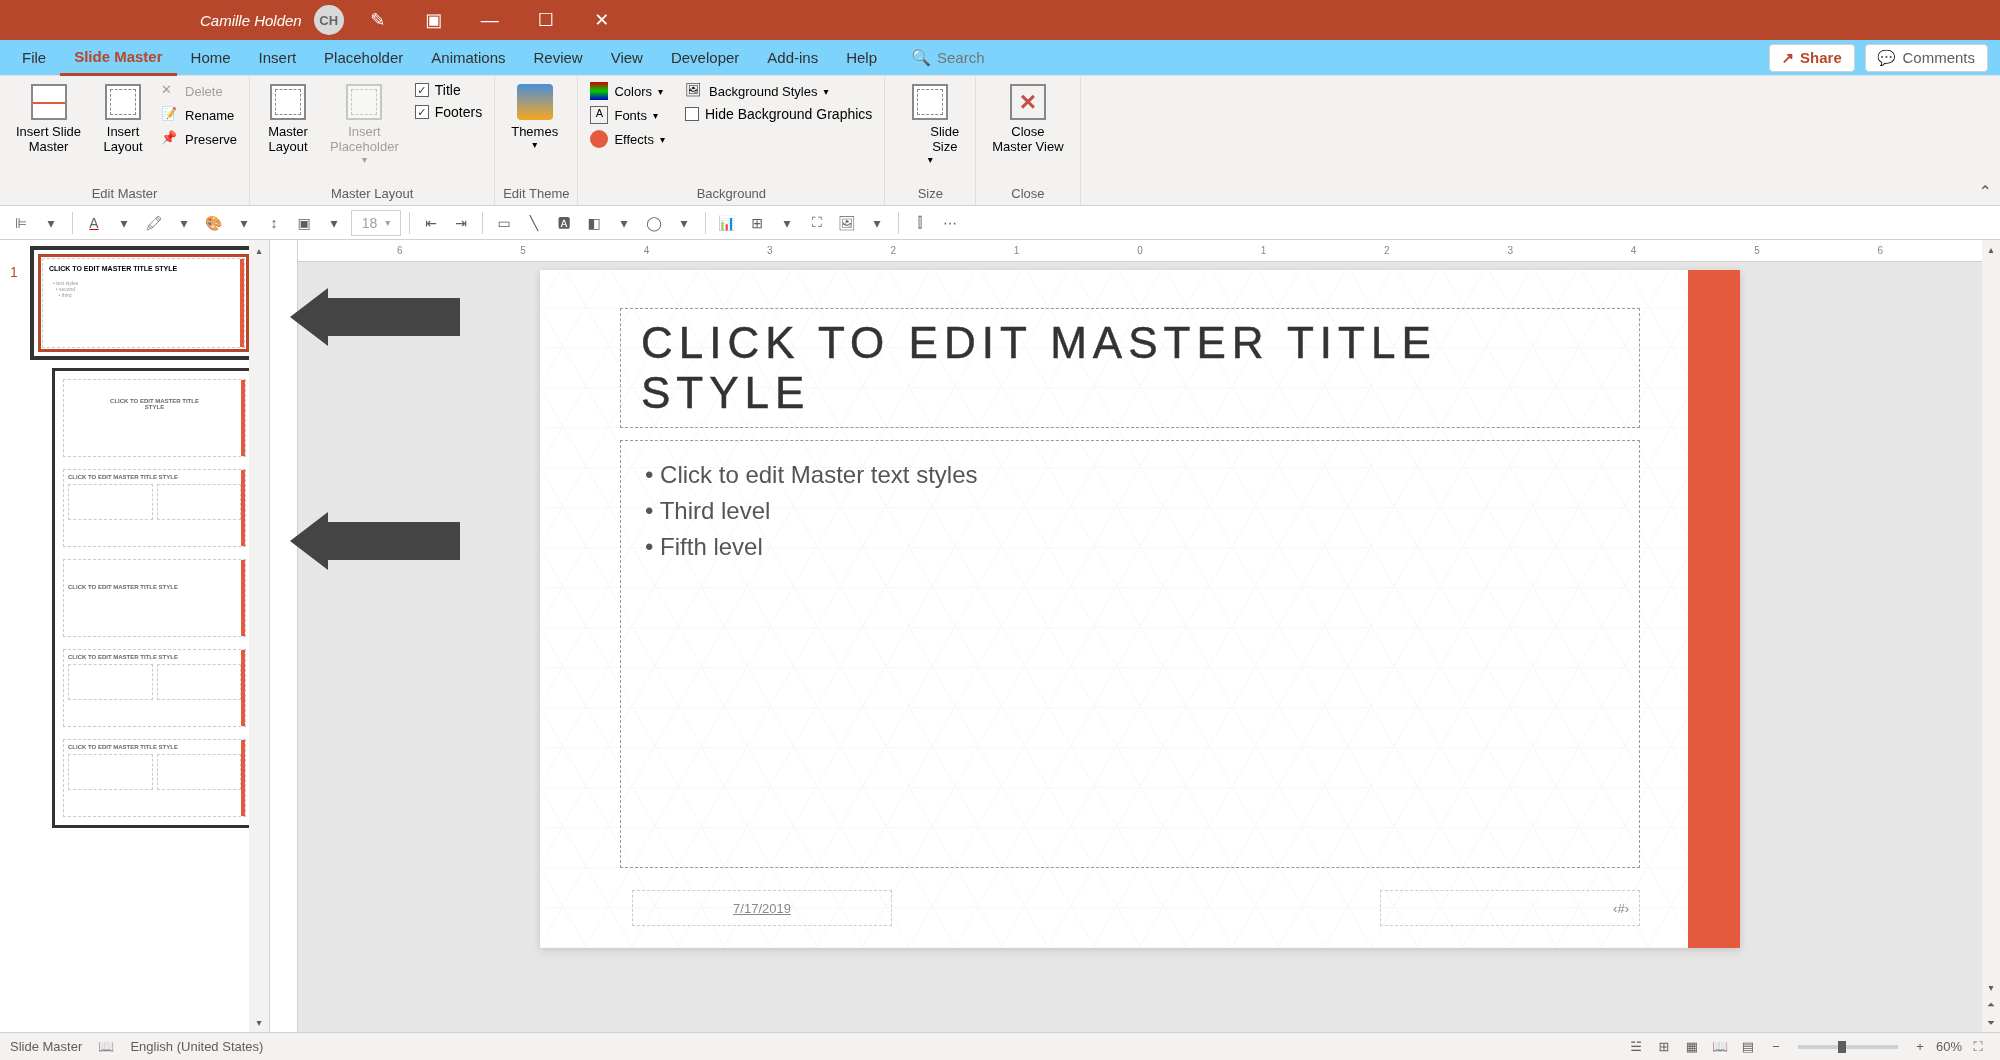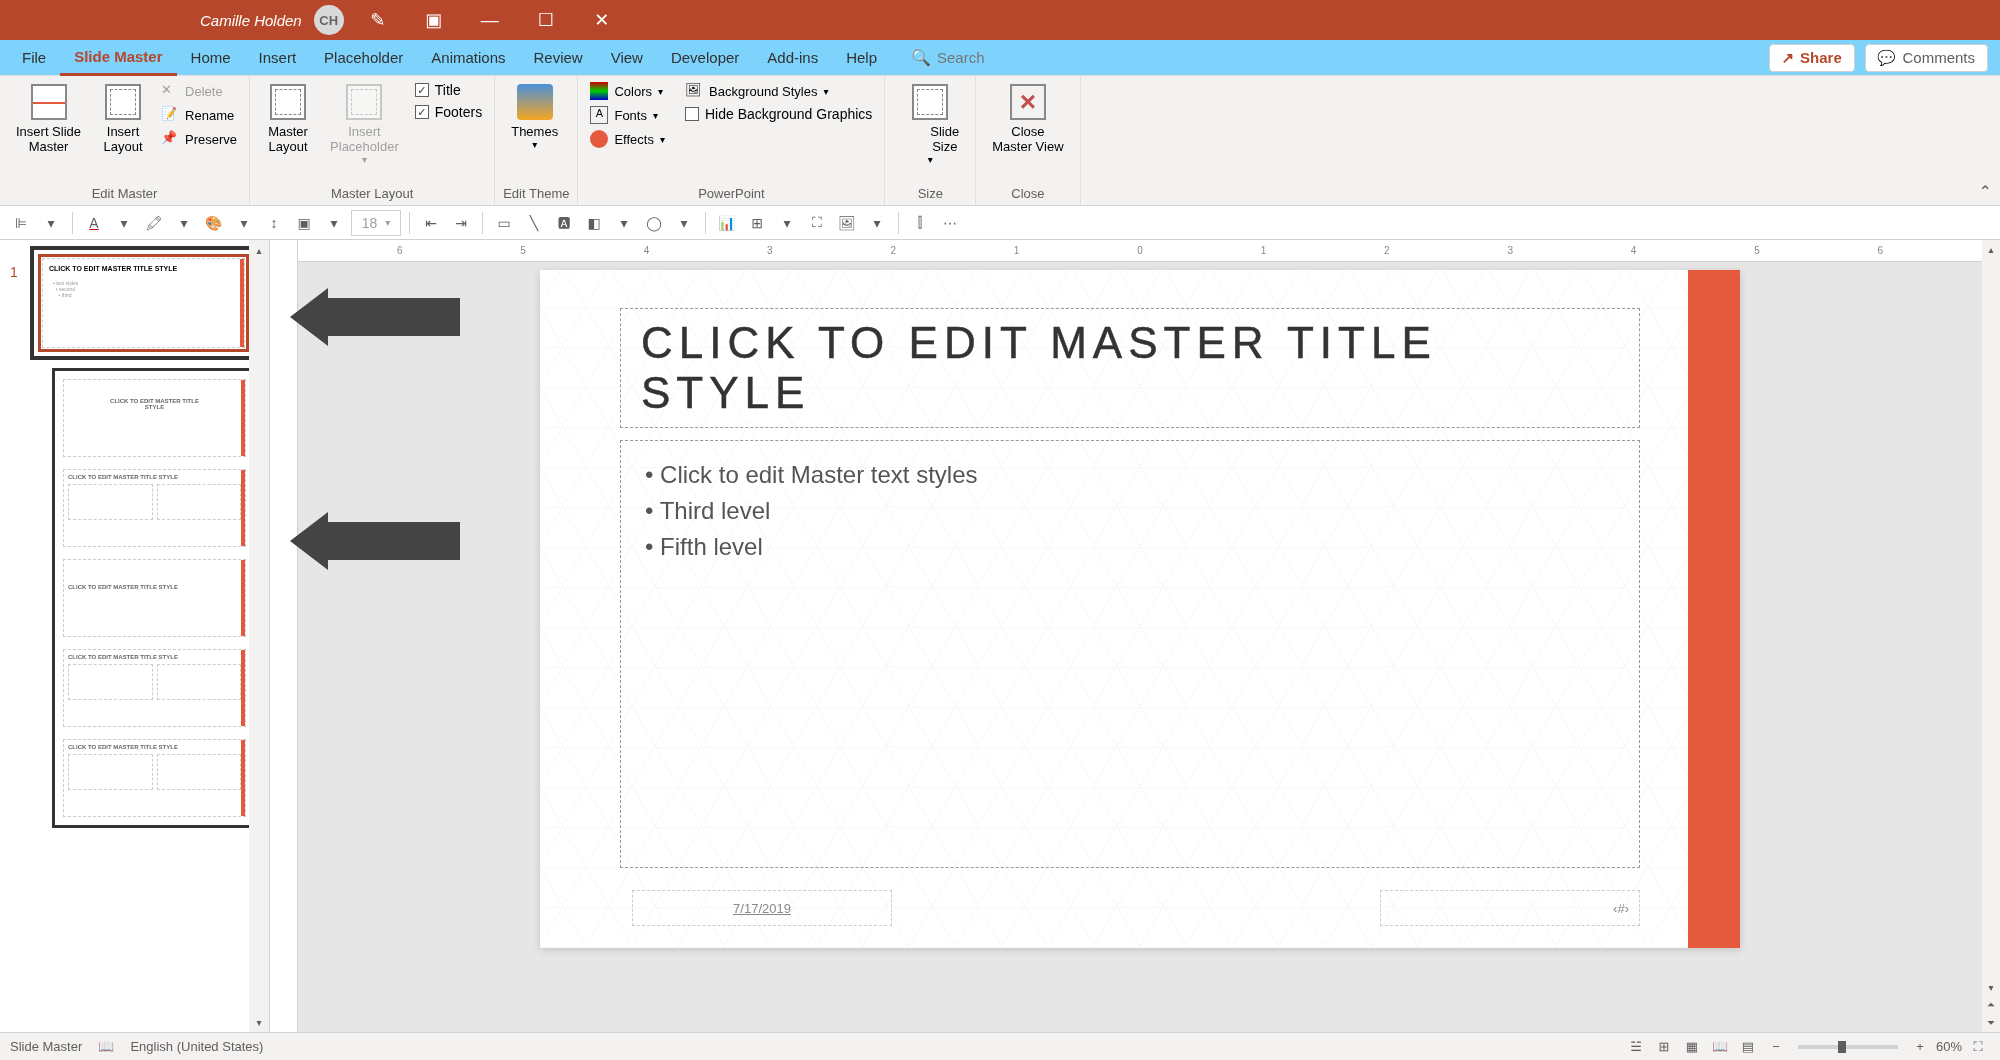--- a/index.html
+++ b/index.html
@@ -246,21 +246,21 @@
           <span class="icon">🖼</span>
           <span>Background Styles</span>
           <span style="font-size:10px;">▾</span>
         </div>
         <div class="checkbox-item">
           <span class="checkbox"></span>
           <span>Hide Background Graphics</span>
         </div>
       </div>
     </div>
-    <div class="ribbon-group-label">PowerPoint</div>
+    <div class="ribbon-group-label">Background</div>
   </div>
 
   <div class="ribbon-group">
     <div class="ribbon-group-content">
       <div class="ribbon-btn-big">
         <div class="icon icon-layout"></div>
         <span style="white-space:pre-line;margin-left:29px;">Slide
 Size</span>
         <span style="font-size:10px;">▾</span>
       </div>

